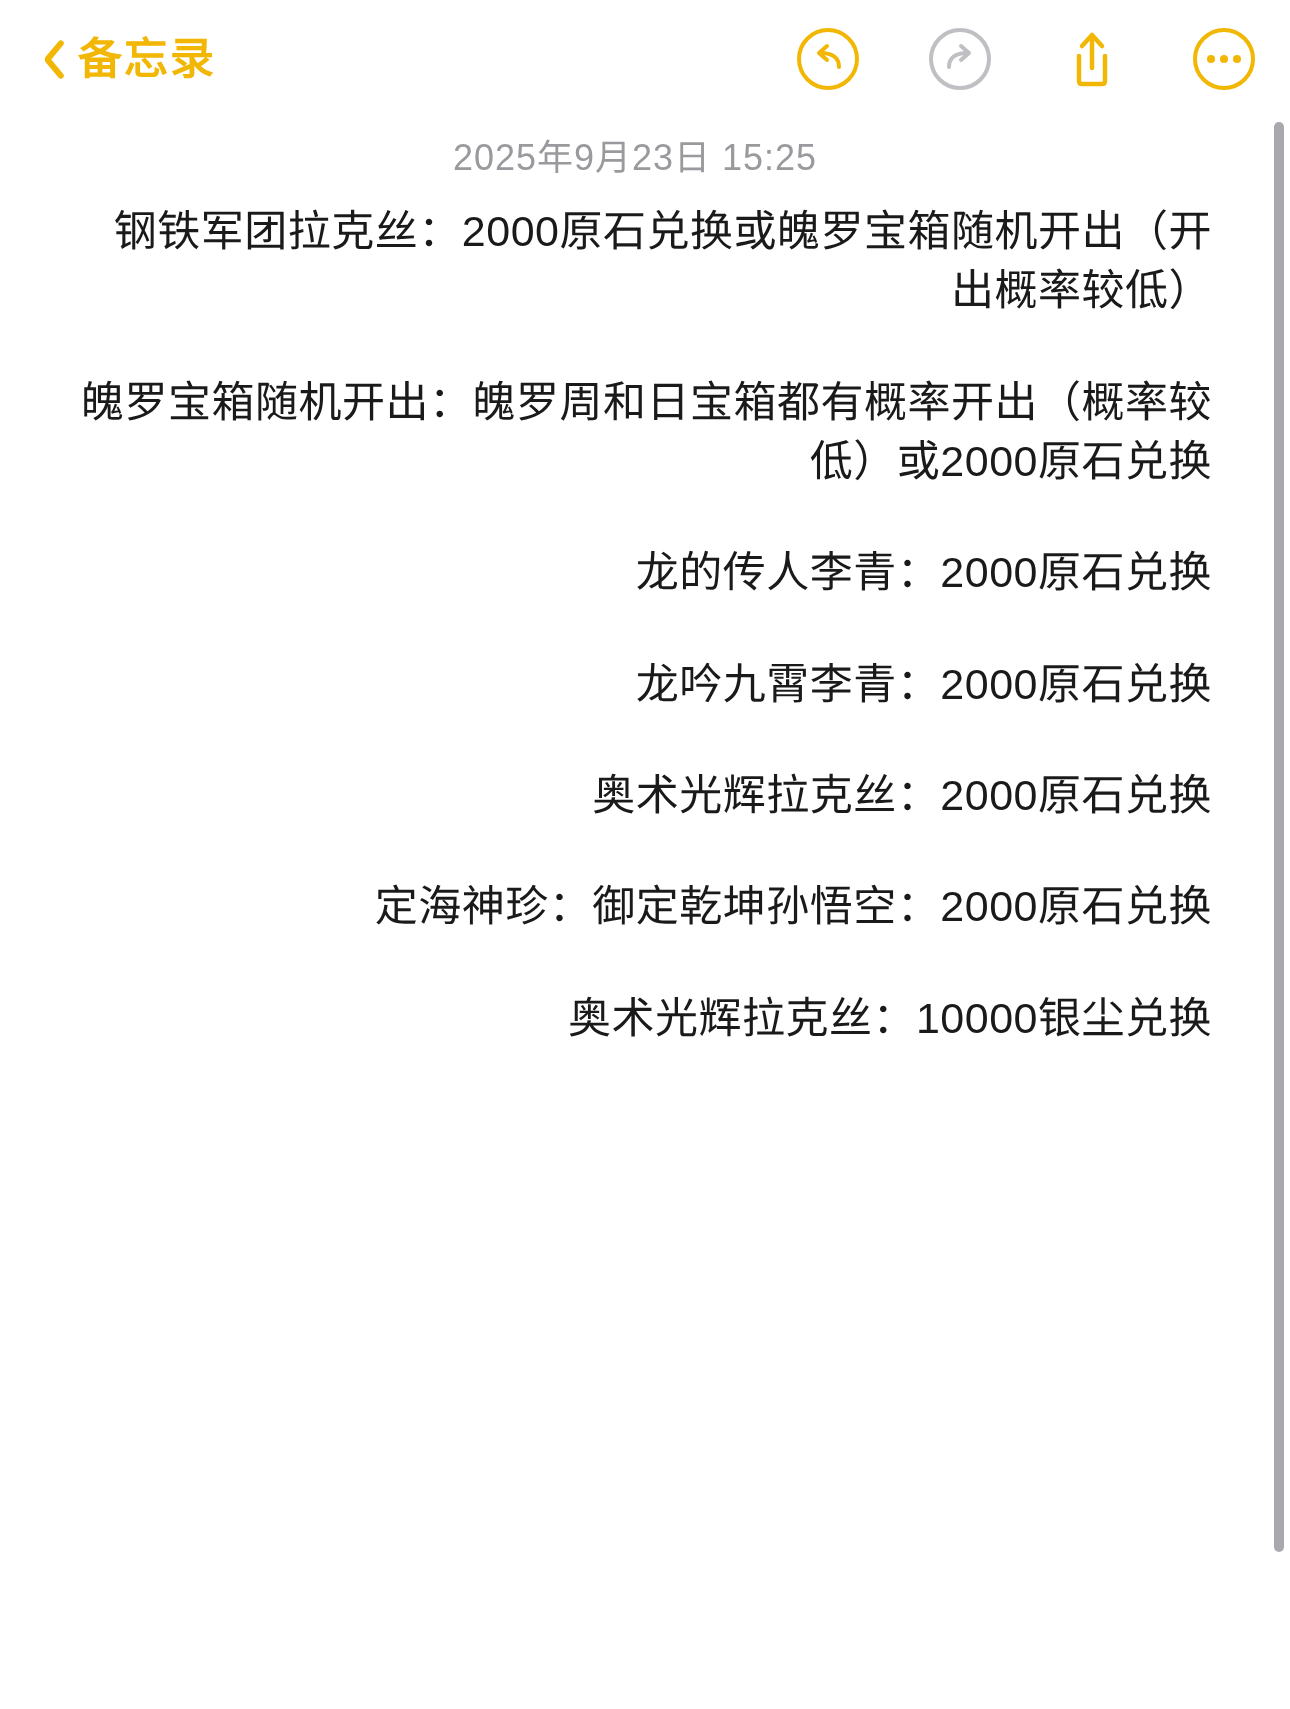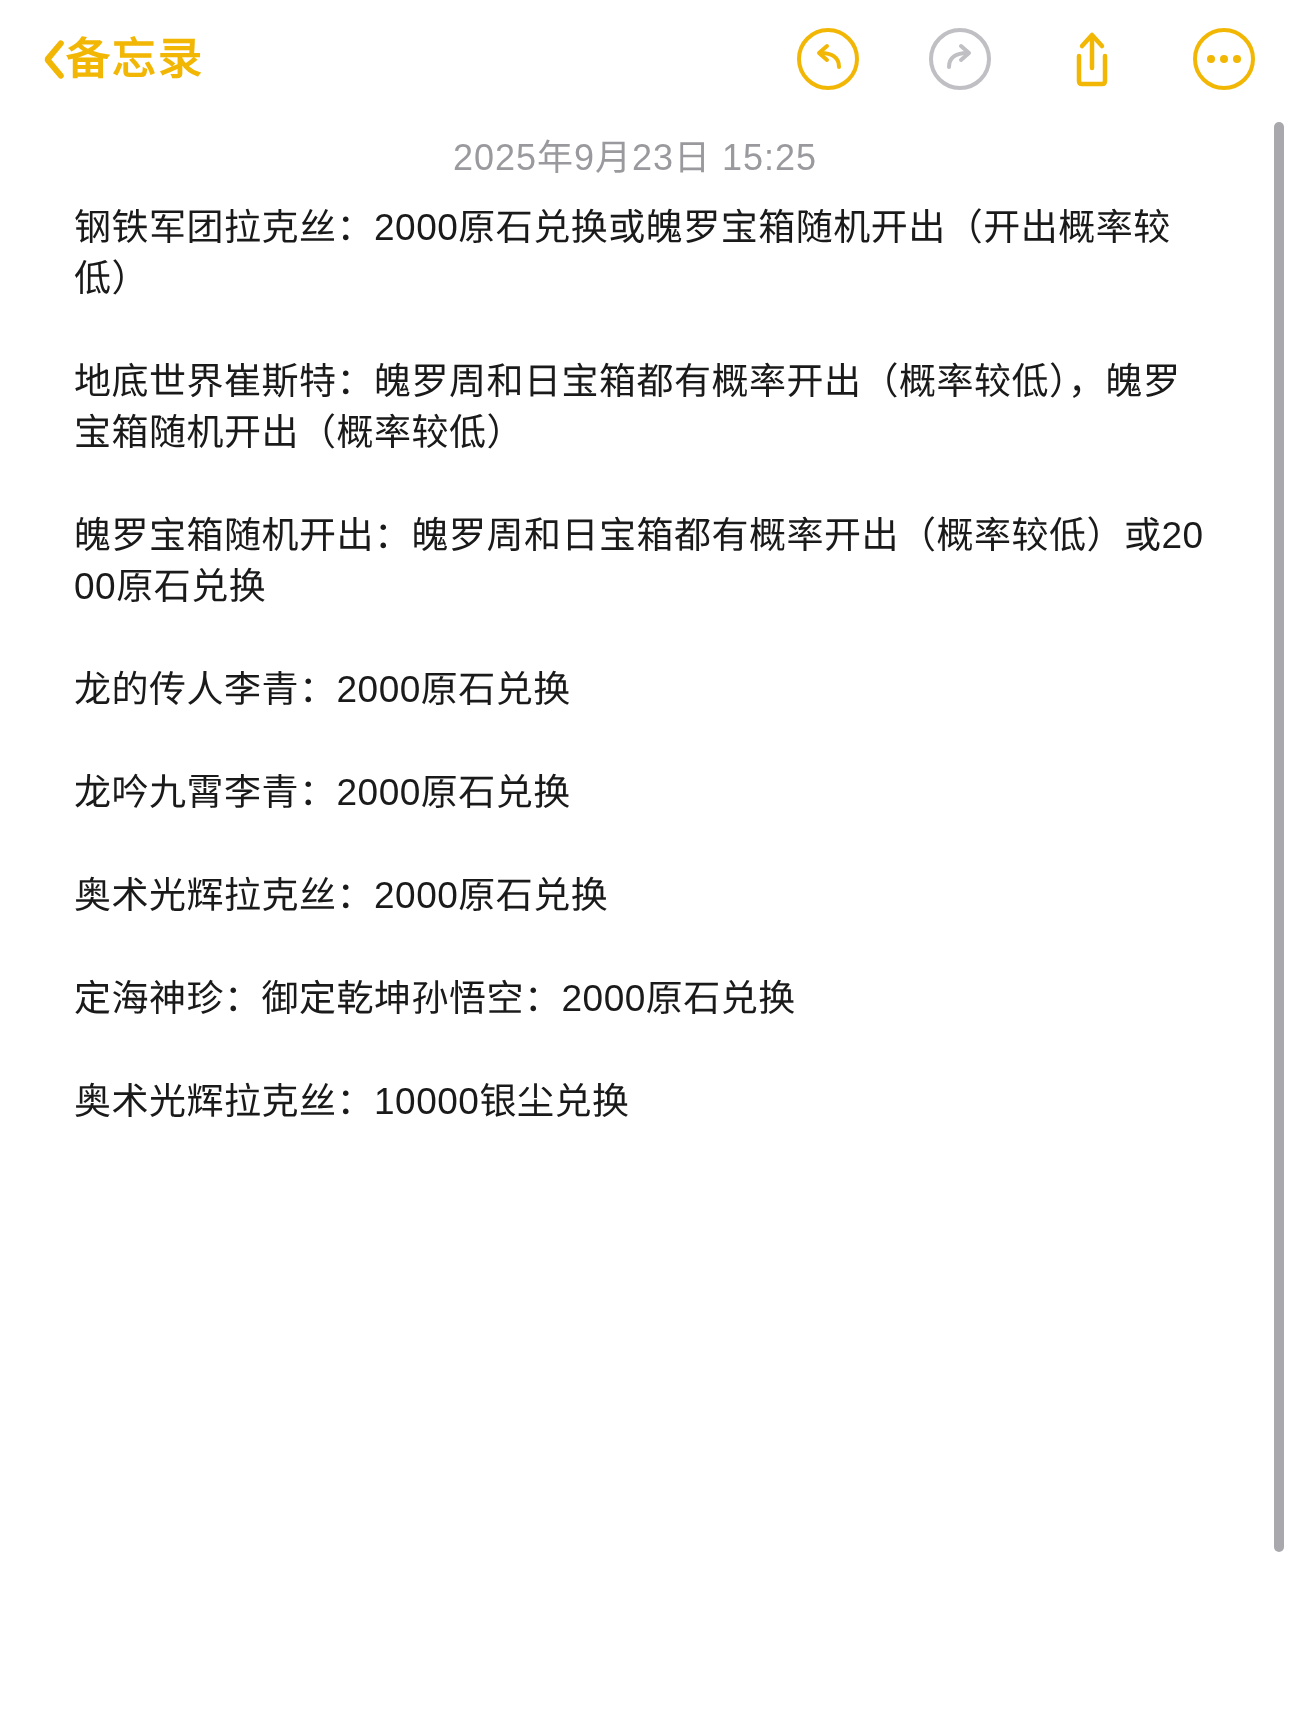--- a/index.html
+++ b/index.html
@@ -24,21 +24,21 @@
     width: 100%;
     display: flex;
     align-items: center;
     padding: 0 36px 0 30px;
     background: #ffffff;
     position: relative;
   }
   .nav-left {
     display: flex;
     align-items: center;
-    gap: 2px;
+    gap: 14px;
     flex: 0 0 auto;
   }
   .back-chevron {
     width: 34px;
     height: 54px;
     display: inline-block;
     position: relative;
     flex: 0 0 auto;
   }
   .back-chevron::before,
@@ -101,26 +101,27 @@
     color: #9a9a9e;
     font-size: 36px;
     letter-spacing: 1px;
     margin: 10px 0 22px 0;
     padding-right: 20px;
   }
   .note-body {
     padding: 0 78px 0 74px;
   }
   .para {
-    font-size: 37px;
+    font-size: 43px;
     line-height: 1.38;
     color: #1a1a1a;
     margin: 0 0 52px 0;
     letter-spacing: 0.5px;
     word-break: break-all;
+    text-align: right;
   }
   .para:last-child { margin-bottom: 16px; }
 
   
   .scrollbar-track {
     position: absolute;
     right: 6px;
     top: 122px;
     width: 10px;
     height: 1560px;
@@ -181,21 +182,20 @@
     </button>
 
   </div>
 </div>
 
 <div class="note-area">
   <div class="note-date">2025年9月23日 15:25</div>
 
   <div class="note-body">
     <p class="para">钢铁军团拉克丝：2000原石兑换或魄罗宝箱随机开出（开出概率较低）</p>
-    <p class="para">地底世界崔斯特：魄罗周和日宝箱都有概率开出（概率较低），魄罗宝箱随机开出（概率较低）</p>
     <p class="para">魄罗宝箱随机开出：魄罗周和日宝箱都有概率开出（概率较低）或2000原石兑换</p>
     <p class="para">龙的传人李青：2000原石兑换</p>
     <p class="para">龙吟九霄李青：2000原石兑换</p>
     <p class="para">奥术光辉拉克丝：2000原石兑换</p>
     <p class="para">定海神珍：御定乾坤孙悟空：2000原石兑换</p>
     <p class="para">奥术光辉拉克丝：10000银尘兑换</p>
   </div>
 </div>
 
 <div class="scrollbar-track">

